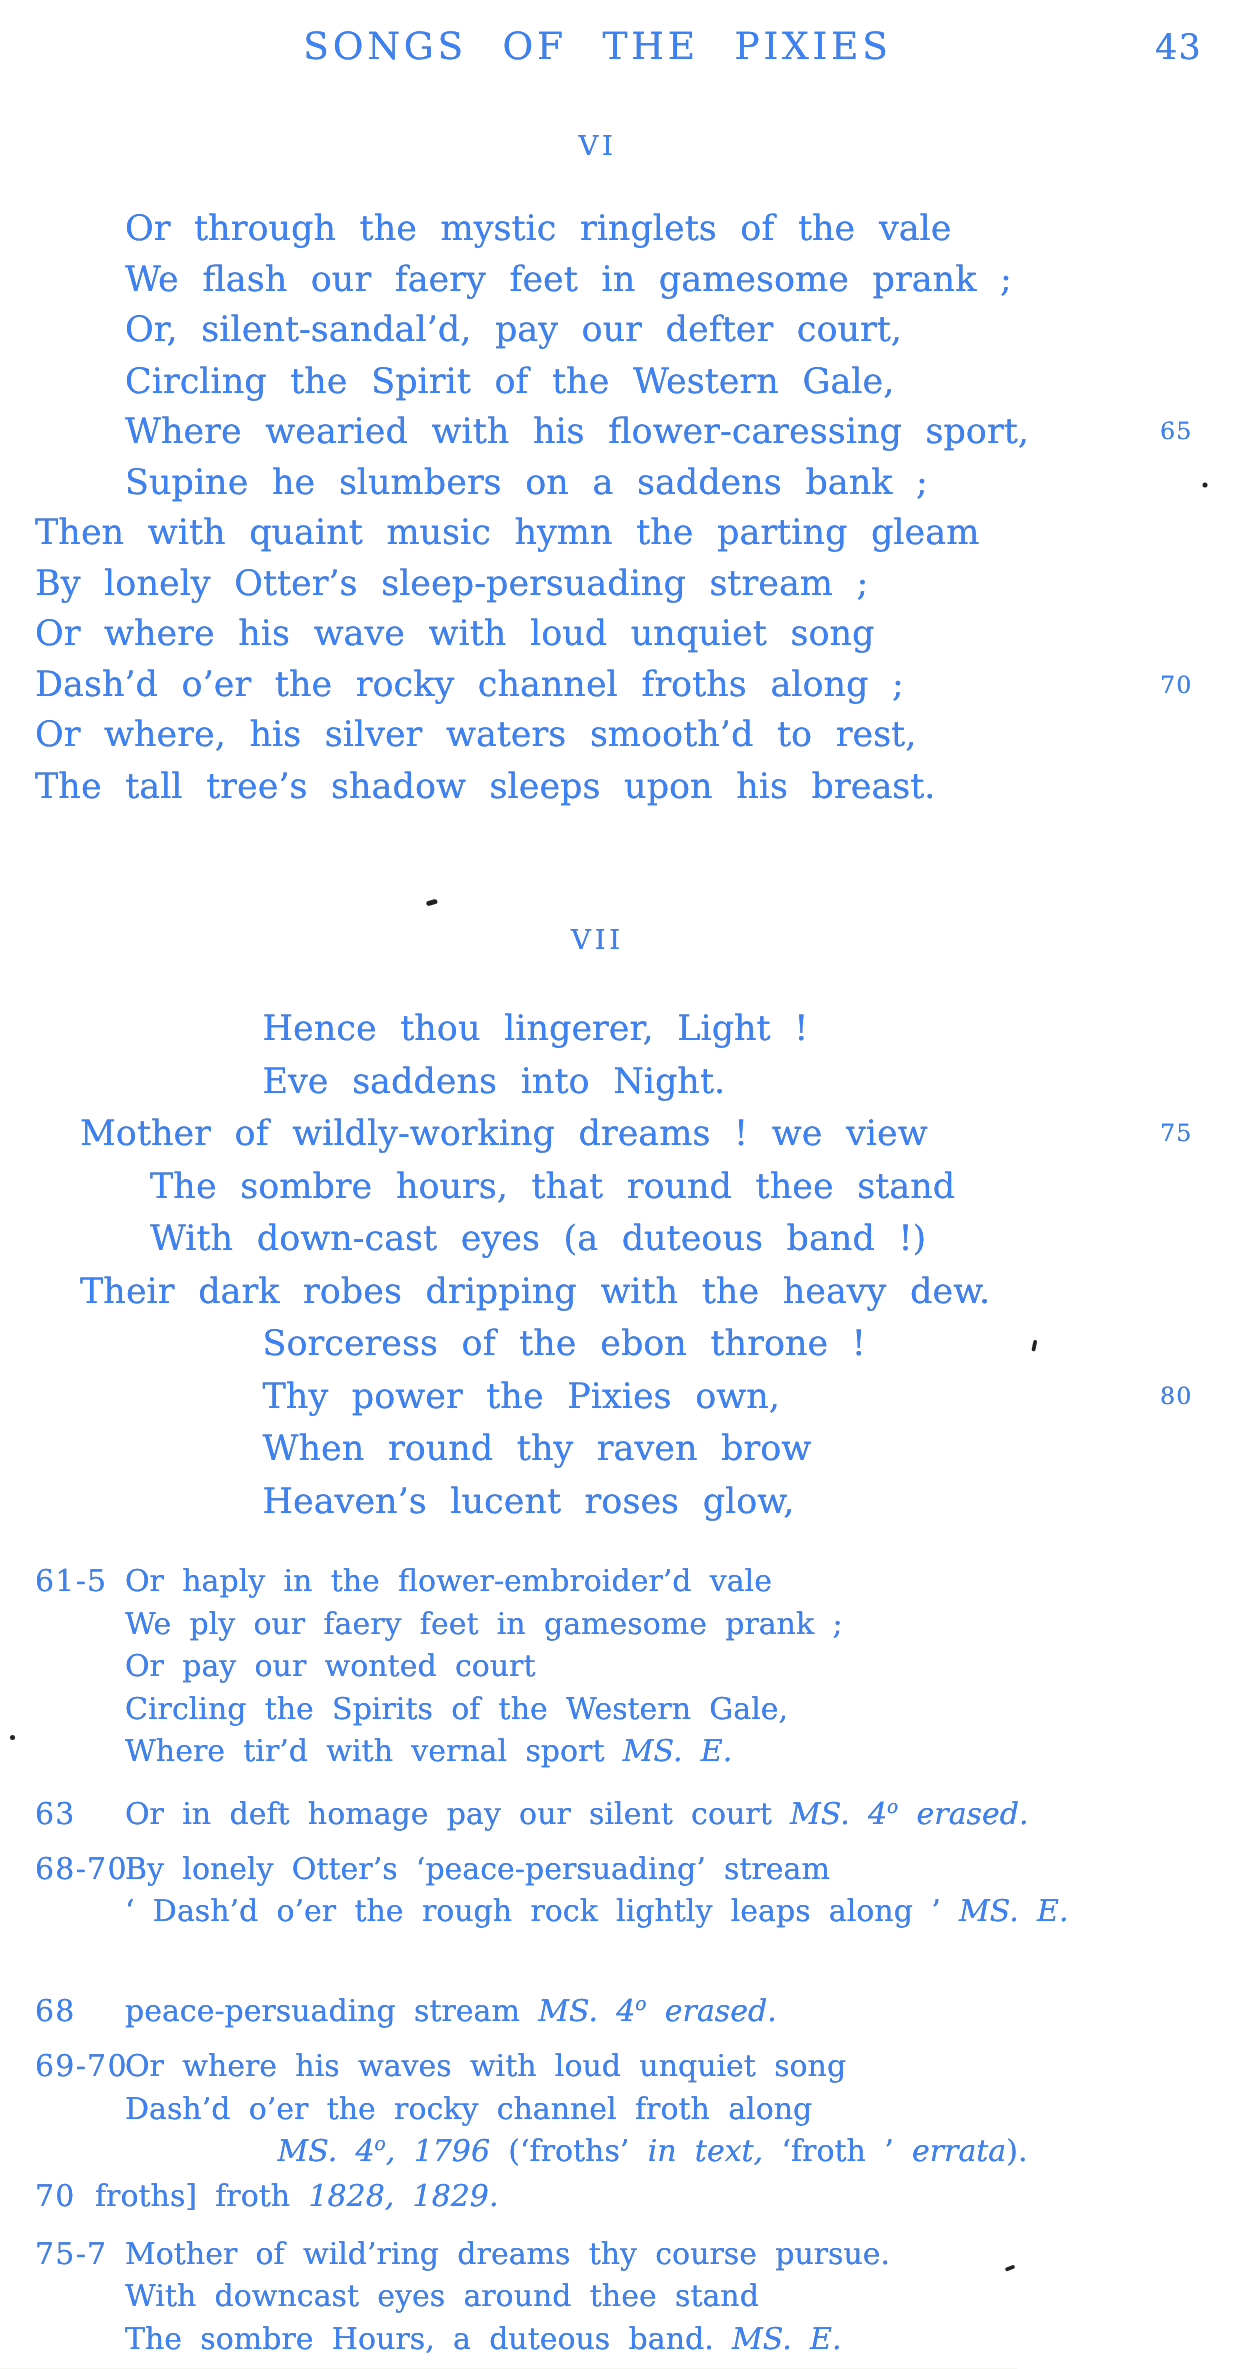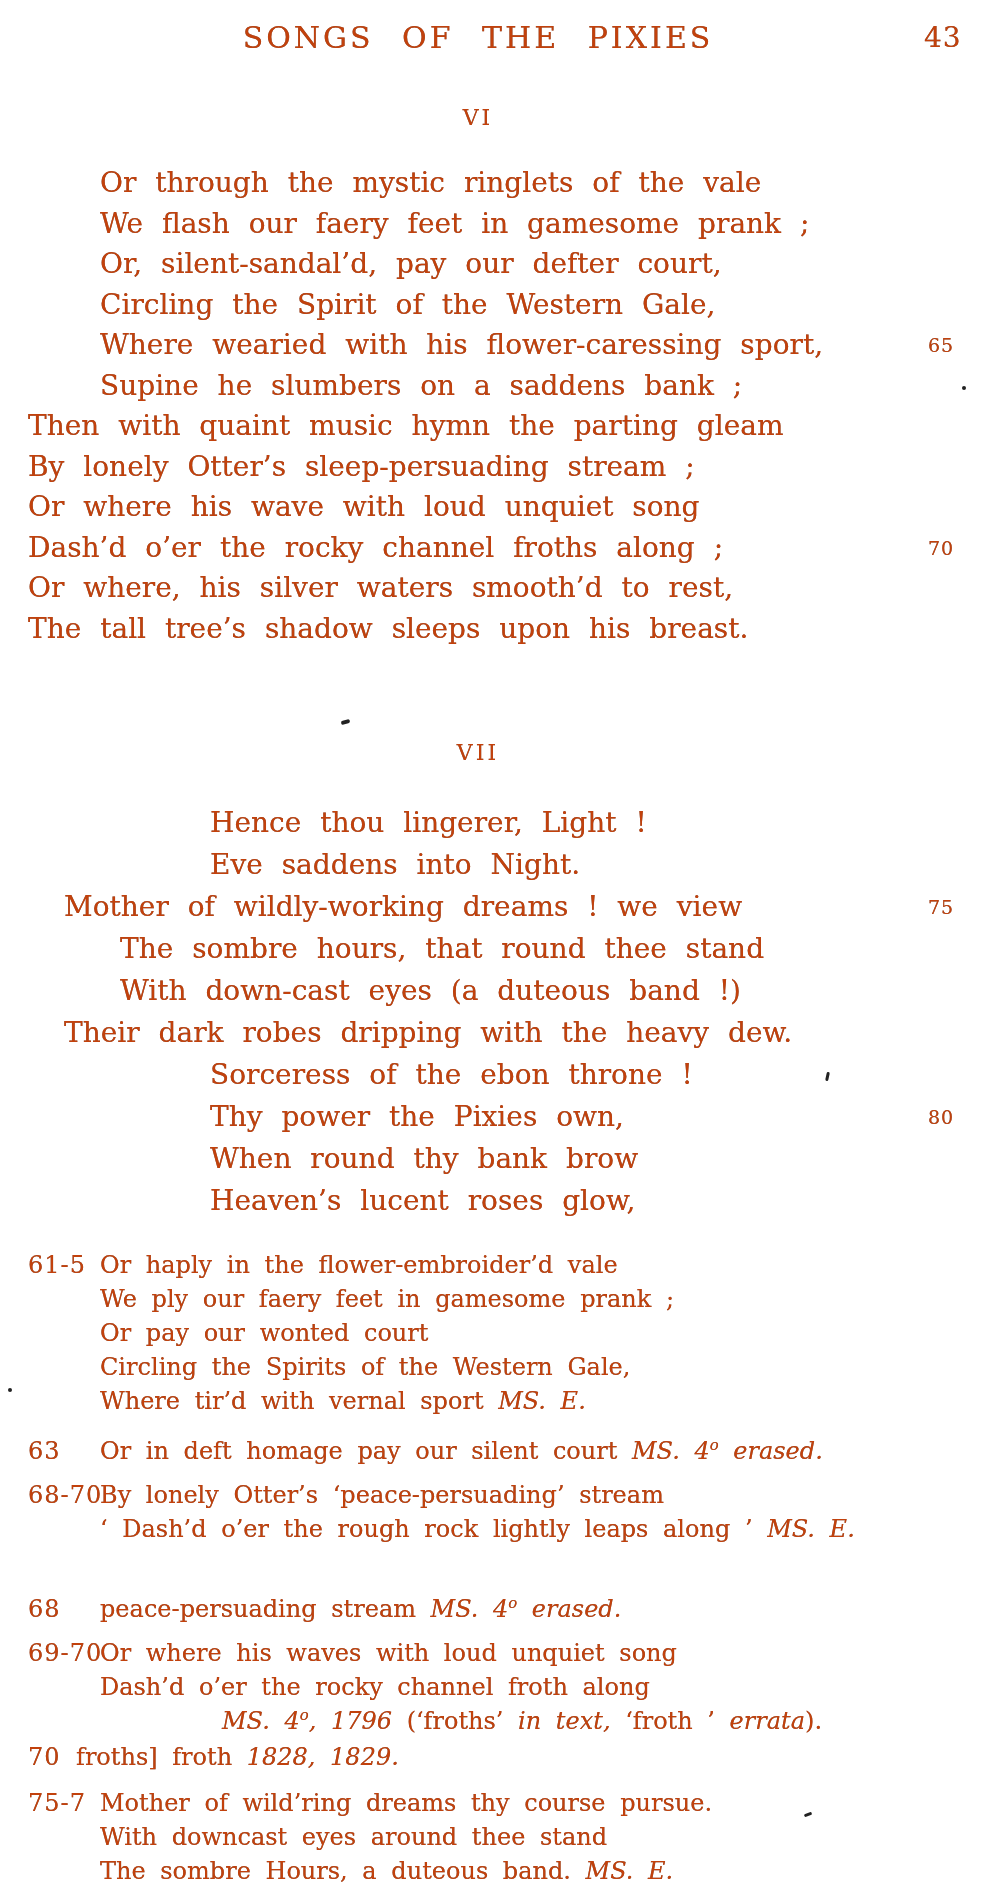--- a/index.html
+++ b/index.html
@@ -4,21 +4,21 @@
 <style>
   html,body{margin:0;padding:0;background:#e8e8e4;}
   .page{
     position:relative;
     width:1000px;
     height:1895px;
     background:#ffffff;
     margin:0 auto;
     overflow:hidden;
     font-family:"DejaVu Serif", serif;
-    color:#c2410c;
+    color:#3b82f6;
     text-shadow:0 0 0.5px rgba(10,10,10,0.55);
   }
   
   .running-title{
     position:absolute; top:20px; left:478px; transform:translateX(-50%);
     font-size:30px; letter-spacing:3px; word-spacing:16px; white-space:nowrap;
   }
   .page-number{
     position:absolute; top:21px; left:924px; font-size:28px; letter-spacing:1px;
   }
@@ -95,21 +95,21 @@
   <div class="stanza-heading h-vii">VII</div>
   <div class="stanza s7">
     <div class="pline a"><span>Hence thou lingerer, Light !</span></div>
     <div class="pline a"><span>Eve saddens into Night.</span></div>
     <div class="pline b"><span>Mother of wildly-working dreams ! we view</span><span class="lnum">75</span></div>
     <div class="pline c"><span>The sombre hours, that round thee stand</span></div>
     <div class="pline c"><span>With down-cast eyes (a duteous band !)</span></div>
     <div class="pline b"><span>Their dark robes dripping with the heavy dew.</span></div>
     <div class="pline a"><span>Sorceress of the ebon throne !</span></div>
     <div class="pline a"><span>Thy power the Pixies own,</span><span class="lnum">80</span></div>
-    <div class="pline a"><span>When round thy bank brow</span></div>
+    <div class="pline a"><span>When round thy raven brow</span></div>
     <div class="pline a"><span>Heaven’s lucent roses glow,</span></div>
   </div>
 
   <div class="footnote fn-0">
     <span class="fn-label">61-5</span>
     <div class="fn-lines">
       <div class="fn-line"><span>Or haply in the flower-embroider’d vale</span></div>
       <div class="fn-line"><span>We ply our faery feet in gamesome prank ;</span></div>
       <div class="fn-line"><span>Or pay our wonted court</span></div>
       <div class="fn-line"><span>Circling the Spirits of the Western Gale,</span></div>

